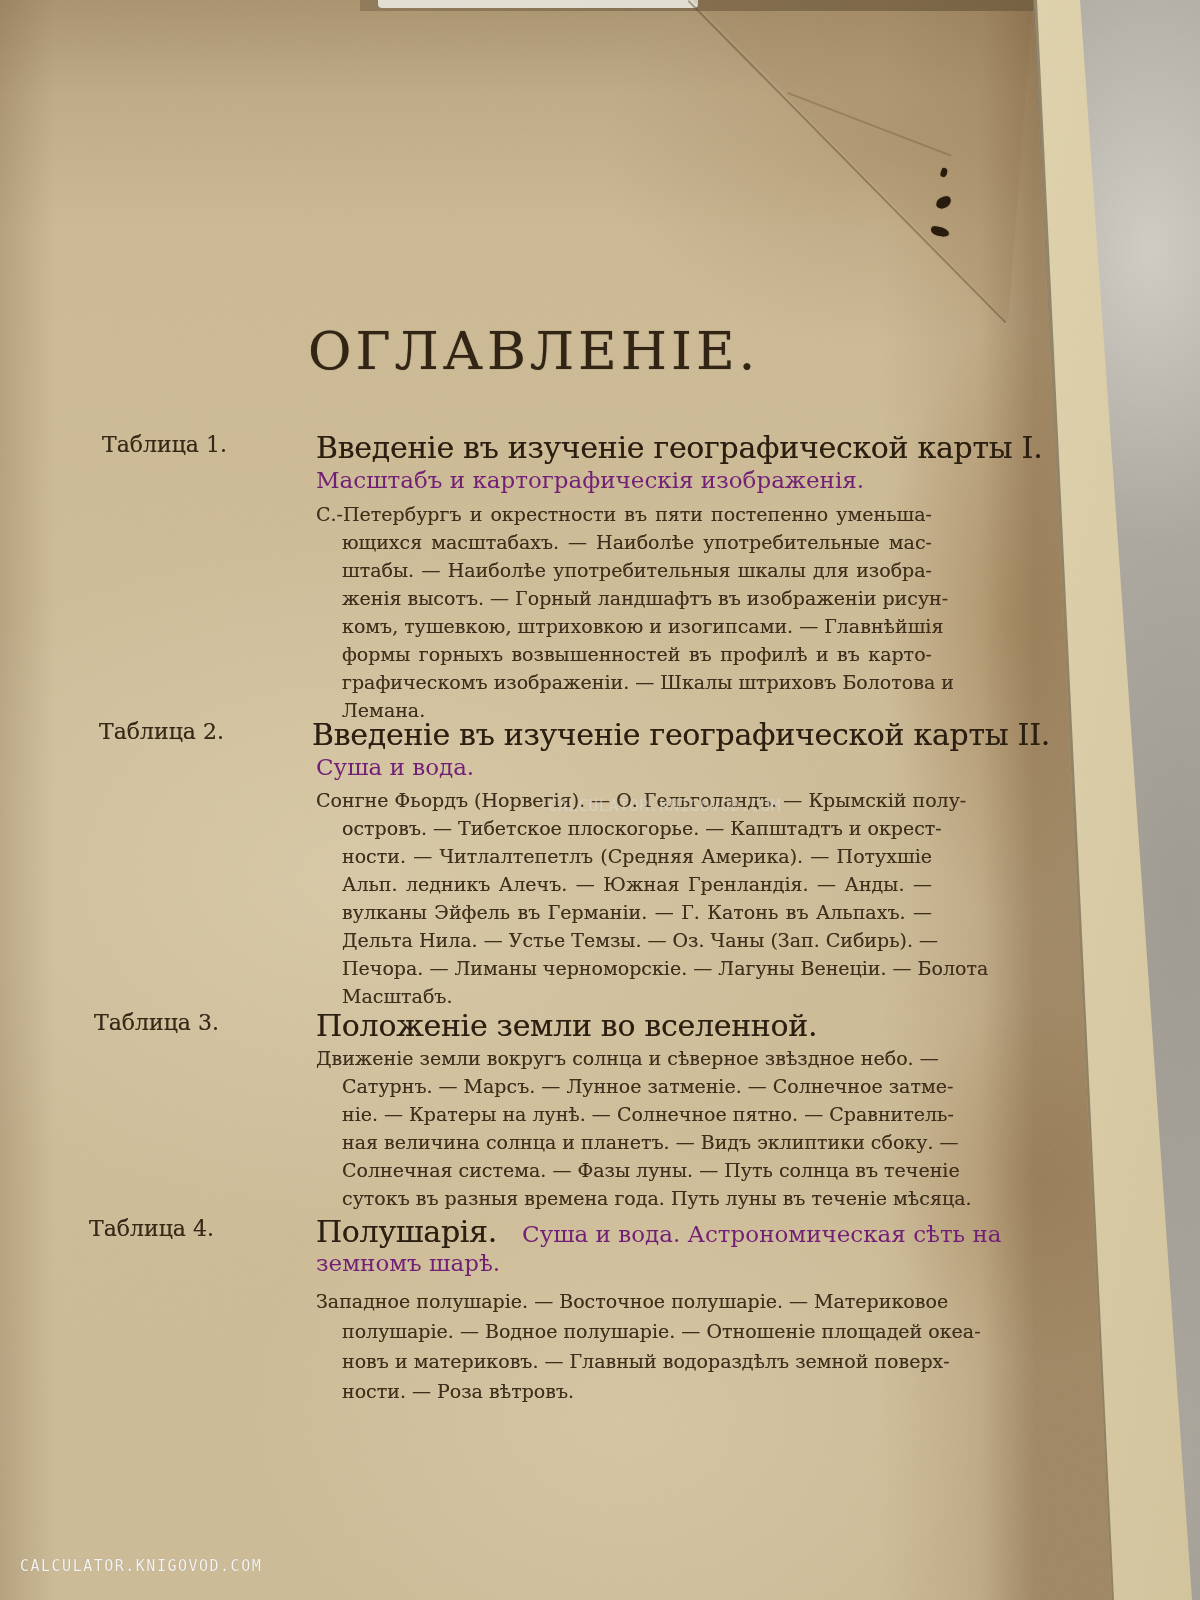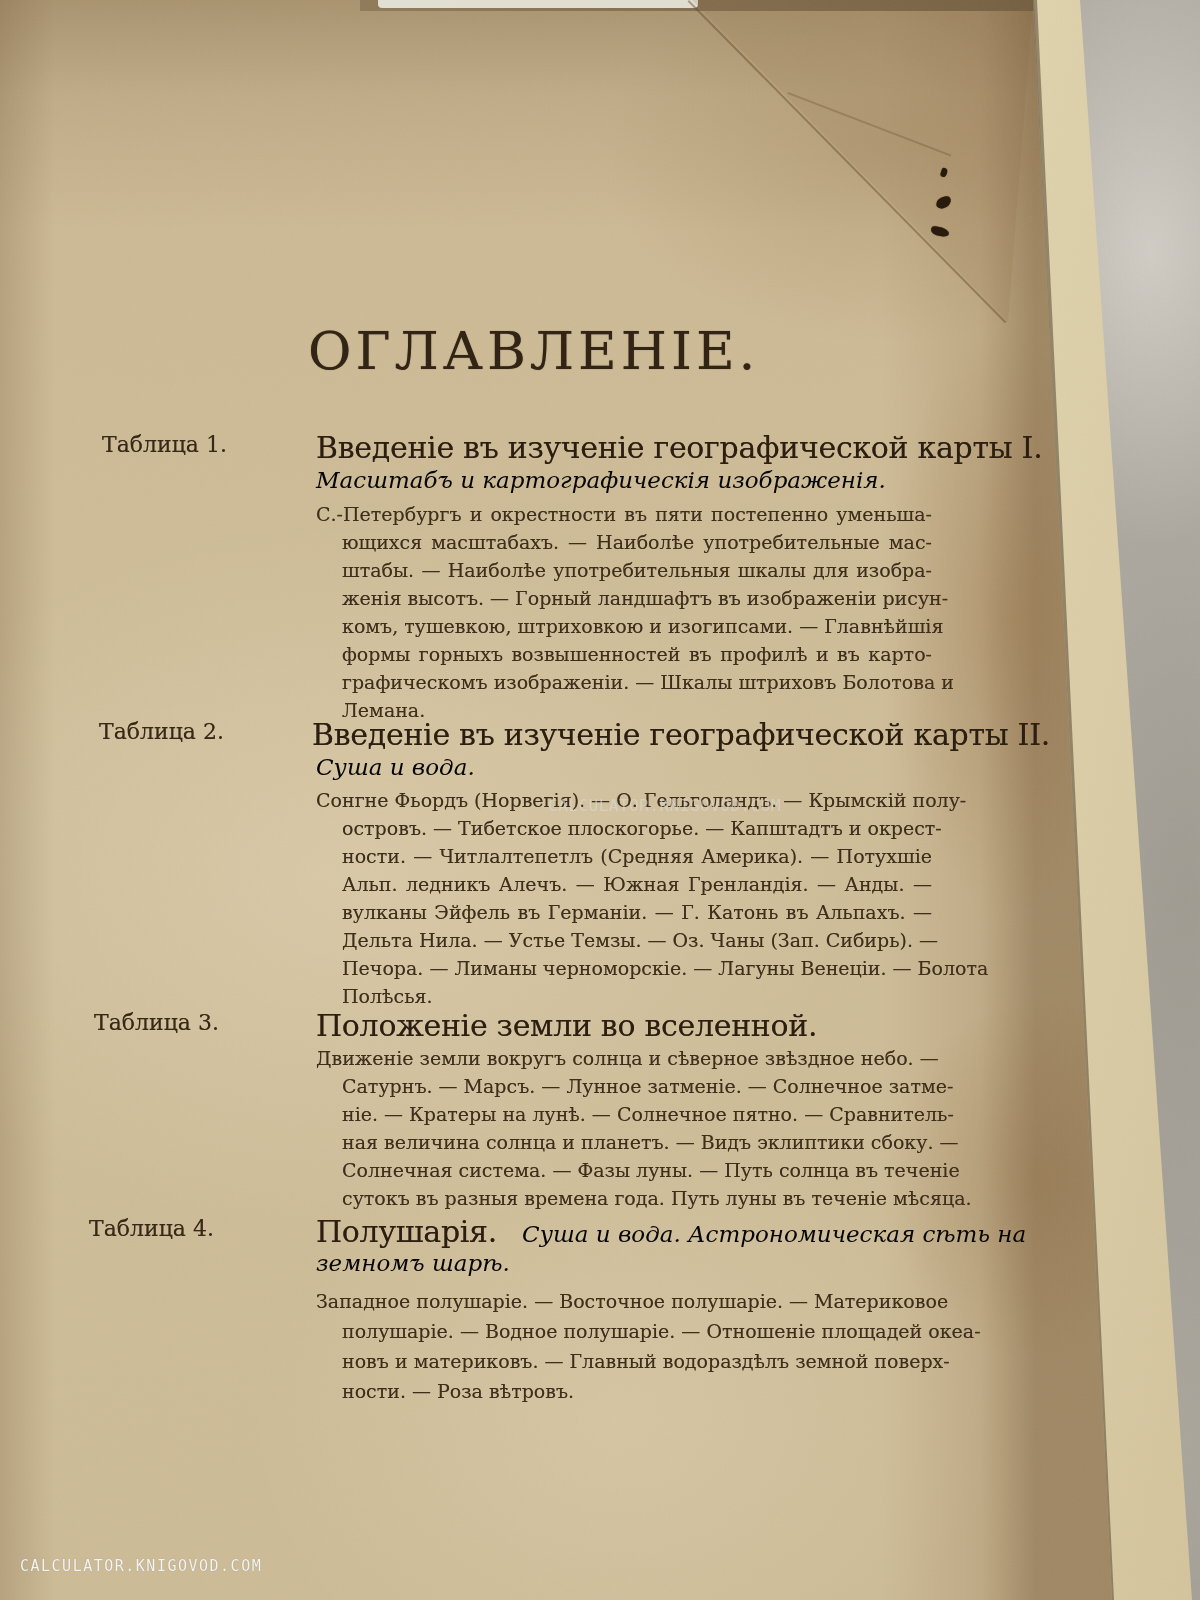--- a/index.html
+++ b/index.html
@@ -60,21 +60,21 @@
   
   .content{position:absolute;inset:0;color:#3a2a17;}
   .title{
     left:308px;top:320px;width:420px;
     font-size:53px;letter-spacing:4px;color:#2e2010;white-space:nowrap;
     text-shadow:0 0 1px rgba(46,32,16,.55);
   }
   .label{font-size:22px;color:#332412;white-space:nowrap;text-shadow:0 0 .5px rgba(51,36,18,.5);}
   .heading{font-size:30px;font-weight:400;color:#271a0c;white-space:nowrap;letter-spacing:-.3px;
     text-shadow:0 0 .5px rgba(39,26,12,.6);}
-  .ital{font-size:23px;font-style:italic;color:#000000;white-space:nowrap;}
+  .ital{font-size:23px;color:#701a75;white-space:nowrap;}
   .bl{font-size:19px;line-height:28px;white-space:nowrap;color:#3a2a17;
     text-shadow:0 0 .4px rgba(58,42,23,.45);}
   .j{text-align:justify;text-align-last:justify;}
   .col{position:absolute;left:316px;width:616px;}
   .ind{margin-left:26px;width:590px;}
   .s4 .bl{line-height:30px;}
 
   
   .wm{font-family:"DejaVu Sans Mono",monospace;font-weight:400;white-space:nowrap;}
   .wm-center{left:548px;top:796px;font-size:16px;letter-spacing:.5px;color:rgba(218,218,214,.6);}
@@ -125,21 +125,21 @@
     <div class="abs heading" style="left:312px;top:717px">Введеніе въ изученіе географической карты II.</div>
     <div class="abs ital" style="left:316px;top:754px">Суша и вода.</div>
     <div class="col" style="top:786px">
       <div class="bl j">Сонгне Фьордъ (Норвегія). — О. Гельголандъ. — Крымскій полу-</div>
       <div class="bl j ind">островъ. — Тибетское плоскогорье. — Капштадтъ и окрест-</div>
       <div class="bl j ind">ности. — Читлалтепетлъ (Средняя Америка). — Потухшіе</div>
       <div class="bl j ind">Альп. ледникъ Алечъ. — Южная Гренландія. — Анды. —</div>
       <div class="bl j ind">вулканы Эйфель въ Германіи. — Г. Катонь въ Альпахъ. —</div>
       <div class="bl j ind">Дельта Нила. — Устье Темзы. — Оз. Чаны (Зап. Сибирь). —</div>
       <div class="bl j ind">Печора. — Лиманы черноморскіе. — Лагуны Венеціи. — Болота</div>
-      <div class="bl ind">Полѣсья.</div>
+      <div class="bl ind">Масштабъ.</div>
     </div>
   </div>
 
   <div>
     <div class="abs label" style="left:94px;top:1010px">Таблица 3.</div>
     <div class="abs heading" style="left:316px;top:1008px">Положеніе земли во вселенной.</div>
     <div class="col" style="top:1044px">
       <div class="bl j">Движеніе земли вокругъ солнца и сѣверное звѣздное небо. —</div>
       <div class="bl j ind">Сатурнъ. — Марсъ. — Лунное затменіе. — Солнечное затме-</div>
       <div class="bl j ind">ніе. — Кратеры на лунѣ. — Солнечное пятно. — Сравнитель-</div>

